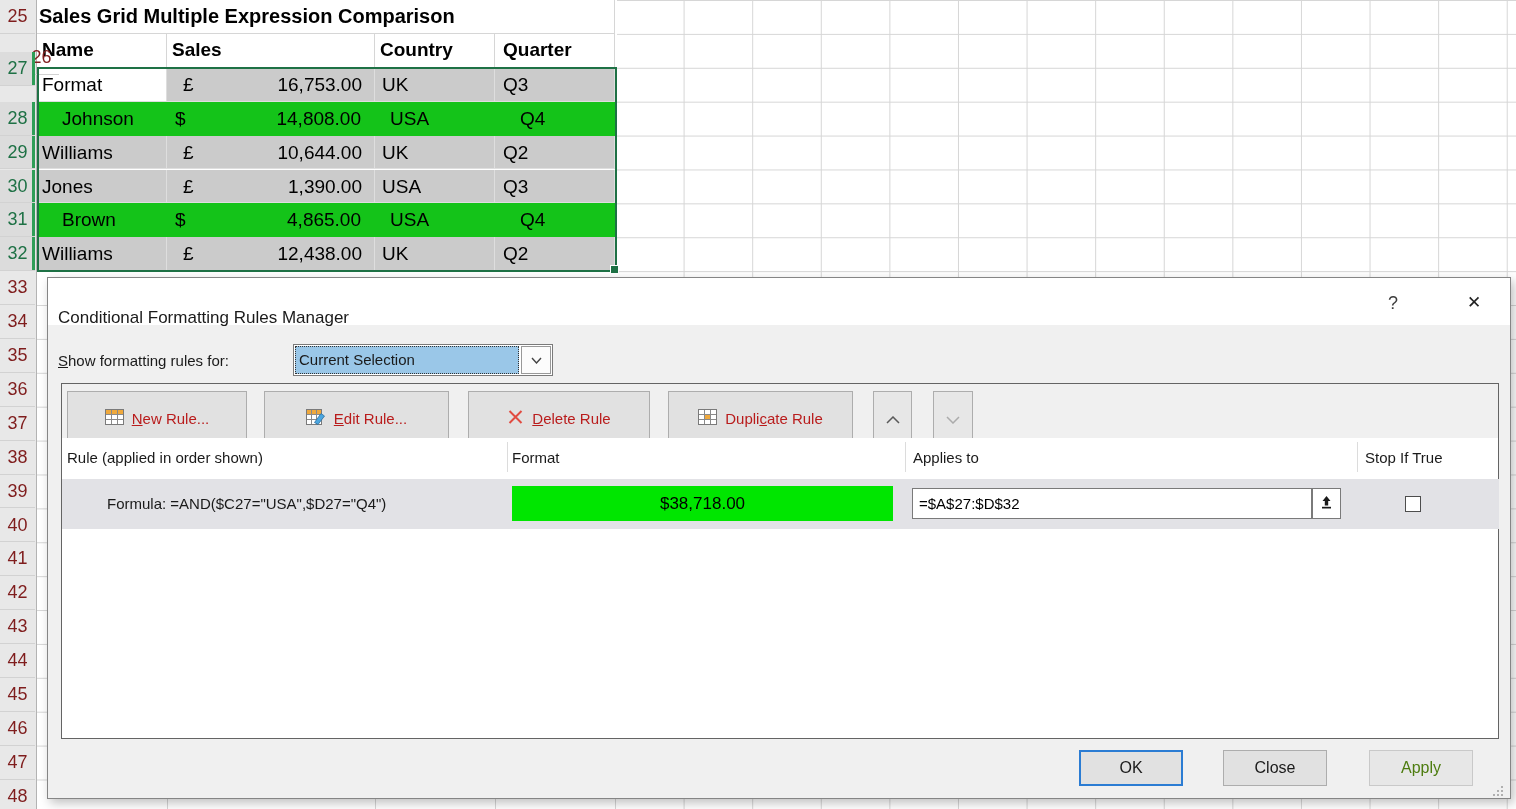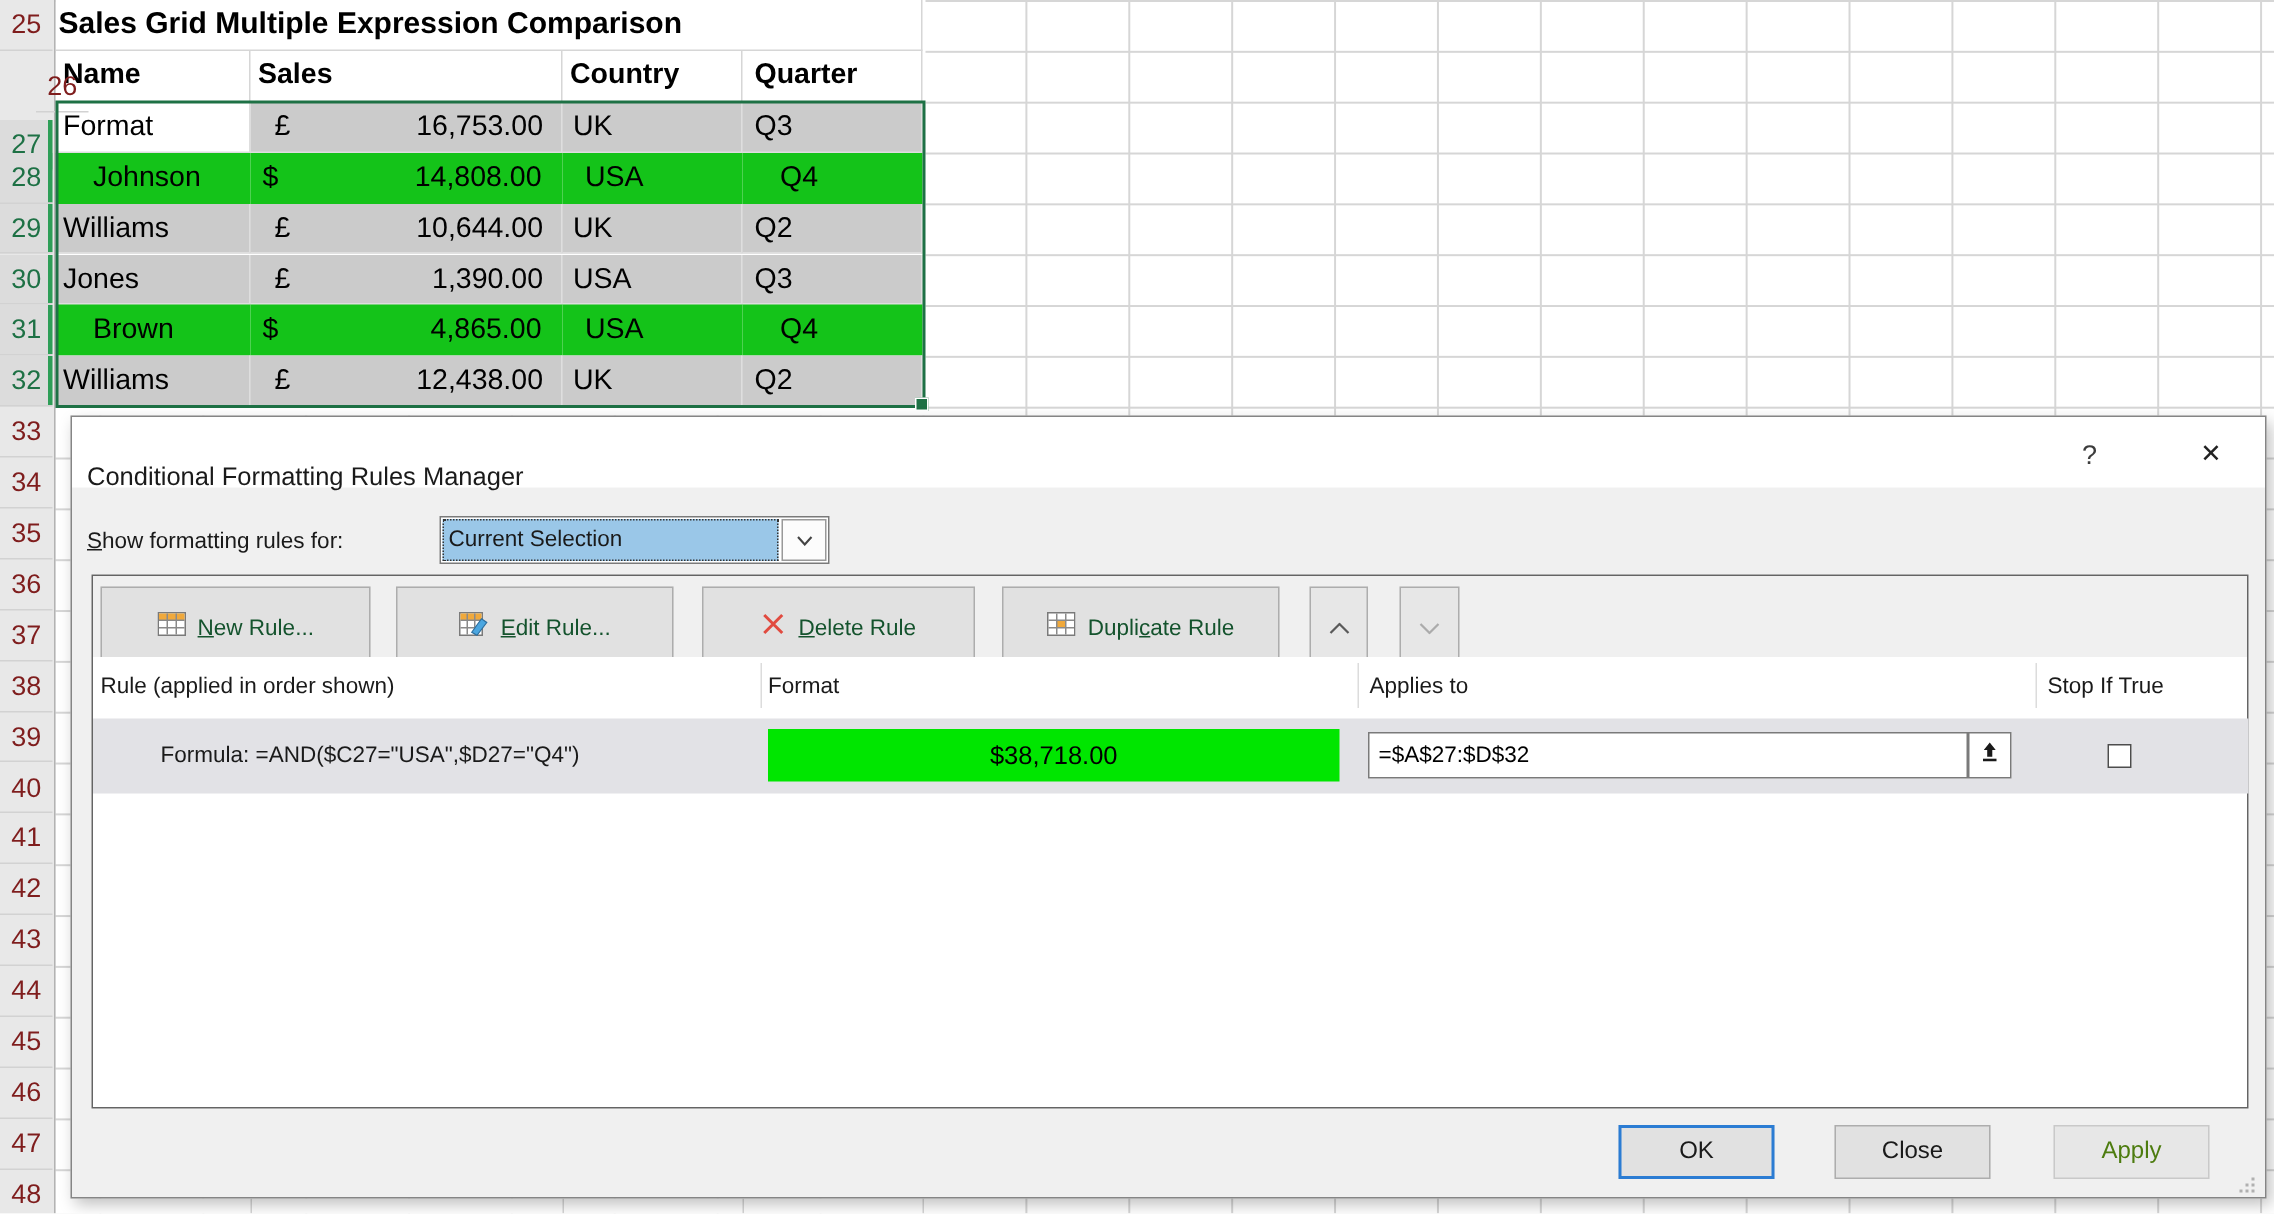--- a/index.html
+++ b/index.html
@@ -61,21 +61,21 @@
   .combo{position:absolute;left:245px;top:66px;width:260px;height:32px;background:#fff;
     border:1px solid #7a7a7a;box-sizing:border-box;display:flex;}
   .combo-text{flex:1;margin:1px;padding:0 4px;line-height:27px;background:var(--combo_highlight);
     outline:1px dotted #333;outline-offset:-1px;white-space:nowrap;overflow:hidden;}
   .combo-arrow{width:28px;display:flex;align-items:center;justify-content:center;
     border:1px solid #999;margin:1px;background:#fcfcfc;}
   .rules-box{position:absolute;left:13px;top:105px;width:1438px;height:356px;background:#fff;
     border:1px solid #646464;box-sizing:border-box;}
   .tb-strip{position:absolute;left:0;top:0;width:100%;height:54px;background:#f0f0f0;}
   .tb-btn{position:absolute;top:7px;height:54px;background:#e1e1e1;border:1px solid #adadad;
-    box-sizing:border-box;font-family:inherit;font-size:15px;color:#14532d;display:flex;
+    box-sizing:border-box;font-family:inherit;font-size:15px;color:#b91c1c;display:flex;
     align-items:center;justify-content:center;gap:8px;cursor:pointer;}
   .tb-btn .lbl i{font-style:normal;}
   .tb-btn.move{background:#e7e7e7;}
   .list-headers{position:absolute;left:0;top:54px;width:100%;height:38px;background:#fff;}
   .lh{position:absolute;top:0;height:38px;line-height:40px;white-space:nowrap;}
   .lh-sep{position:absolute;top:4px;width:1px;height:30px;background:#dcdcdc;}
   .rule-row{position:absolute;left:0;top:95px;width:1437px;height:50px;background:#e2e2e6;}
   .rule-desc{position:absolute;left:45px;top:0;height:50px;line-height:50px;white-space:nowrap;}
   .fmt-swatch{position:absolute;left:450px;top:7px;width:381px;height:35px;
     background:var(--swatch_green);text-align:center;line-height:35px;font-size:17px;color:#000;}
@@ -96,21 +96,21 @@
 </head>
 <body>
 
 <div id="app">
 
   <div class="gridbg"></div>
 
   <div class="rowhdr">
       <div class="rownum" style="top: 0px;">25</div>
       <div class="rownum" style="top: 41px; margin-left: 24px;">26</div>
-      <div class="rownum sel" style="top: 80px;">27</div>
+      <div class="rownum sel" style="top: 52px;">27</div>
       <div class="rownum sel" style="top: 101.7px;">28</div>
       <div class="rownum sel" style="top: 135.6px;">29</div>
       <div class="rownum sel" style="top: 169.5px;">30</div>
       <div class="rownum sel" style="top: 203.4px;">31</div>
       <div class="rownum sel" style="top: 237.3px;">32</div>
       <div class="rownum" style="top: 271.2px;">33</div>
       <div class="rownum" style="top: 305.1px;">34</div>
       <div class="rownum" style="top: 339px;">35</div>
       <div class="rownum" style="top: 372.9px;">36</div>
       <div class="rownum" style="top: 406.8px;">37</div>

